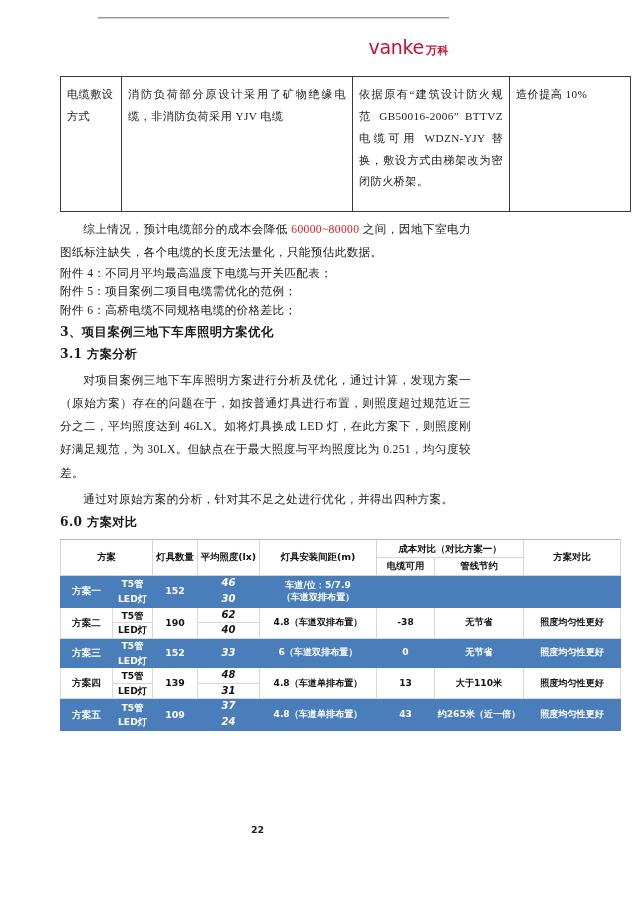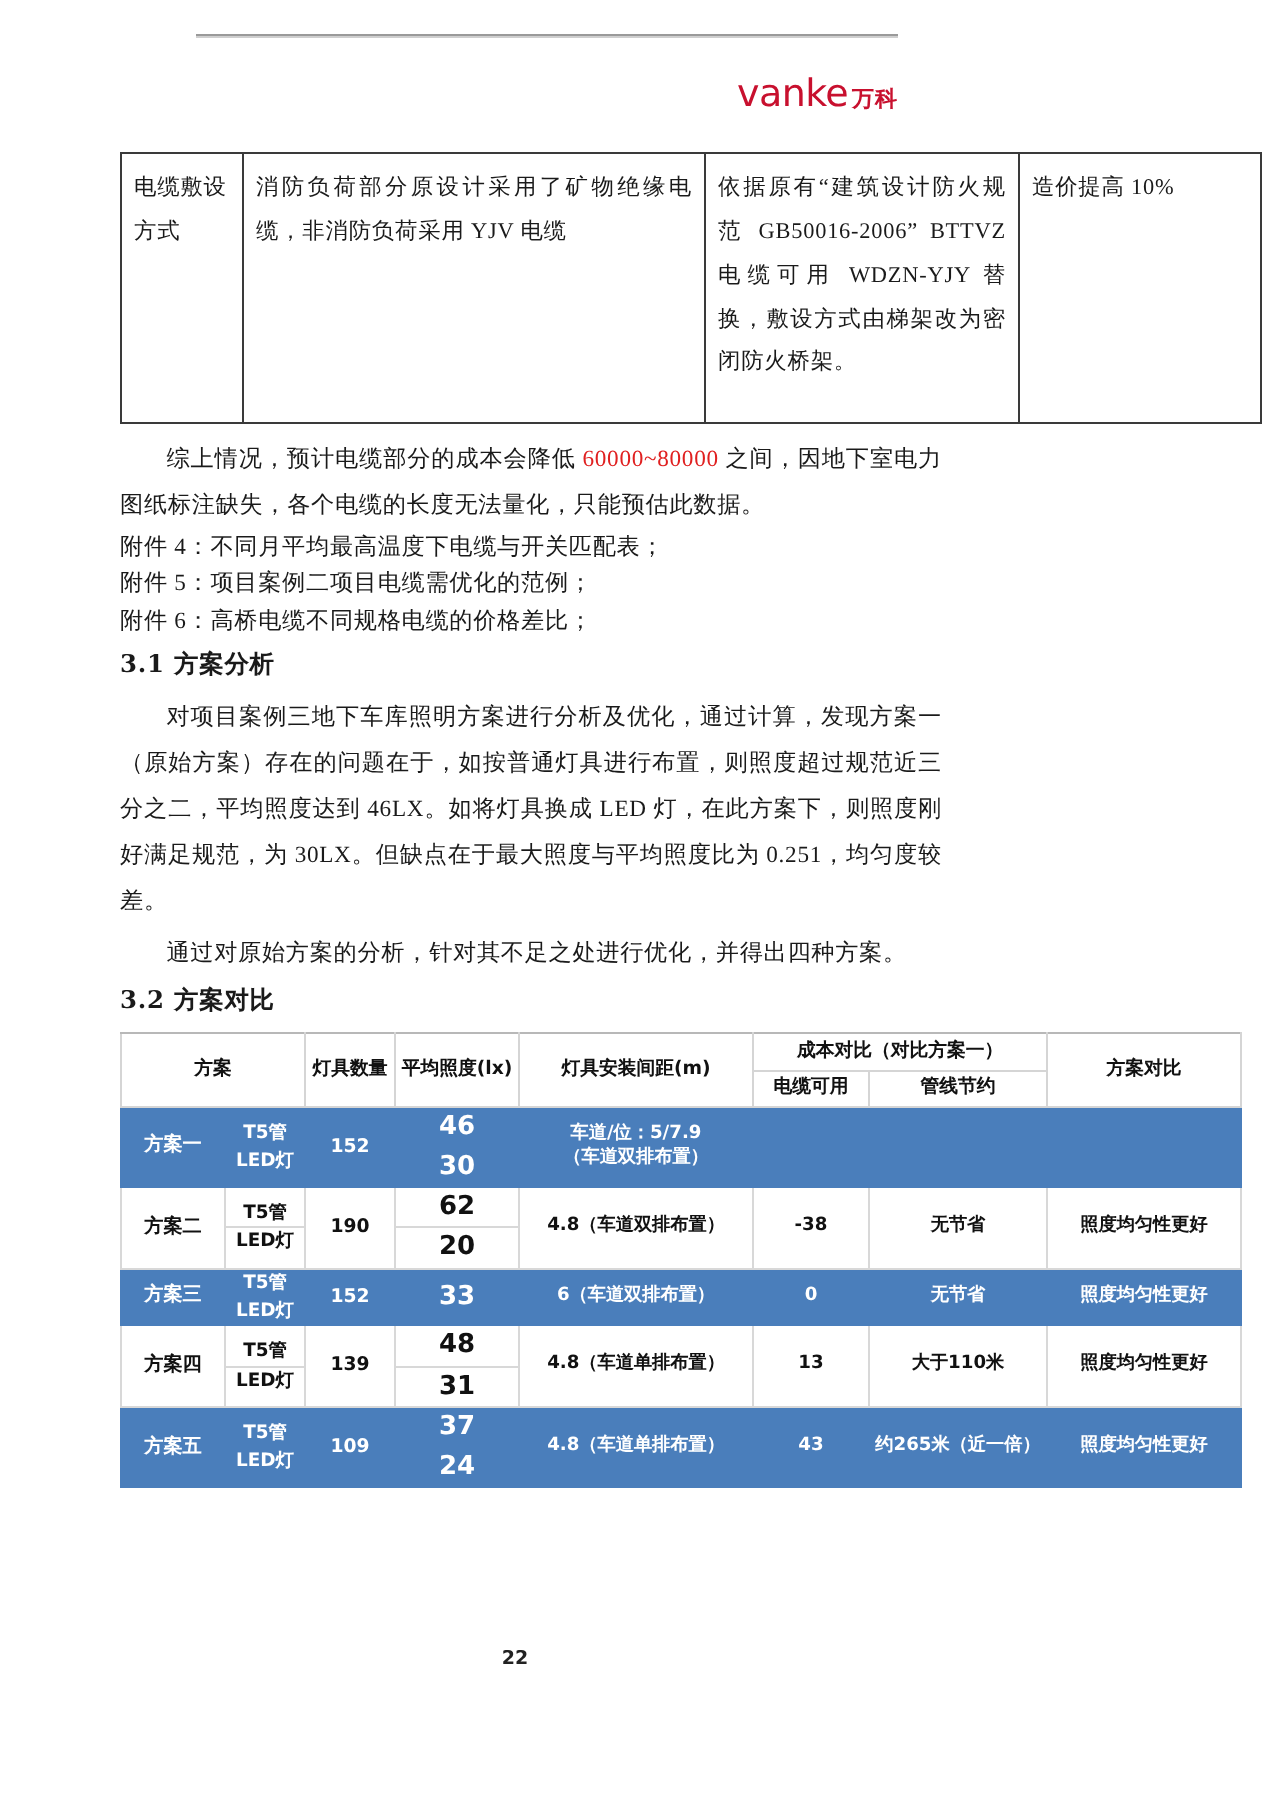--- a/index.html
+++ b/index.html
@@ -164,21 +164,21 @@
   .cmp td.c-plan { font-size: 9.6px; font-weight: bold; white-space: nowrap; }
   .cmp td.c-lamp { font-size: 9.2px; font-weight: bold; padding: 0; }
   .lamp-a, .lamp-b {
     display: block;
     line-height: 1.45;
     white-space: nowrap;
   }
   .row-white .lamp-a { border-bottom: 1px solid #d8d8d8; }
   .row-blue  .lamp-a { border-bottom: 1px solid #4a7ebb; }
   .cmp td.c-qty { font-size: 9.4px; }
-  .cmp td.c-lux { padding: 0; font-size: 13px; }
+  .cmp td.c-lux { padding: 0; font-size: 10px; font-style: italic; }
   .lux-a, .lux-b { display: block; line-height: 1.48; }
   .row-white .lux-a { border-bottom: 1px solid #d8d8d8; }
   .row-blue  .lux-a { border-bottom: 1px solid #4a7ebb; }
   .cmp td.c-dist { font-size: 9.1px; white-space: nowrap; }
   .cmp td.c-save, .cmp td.c-pipe { font-size: 9.1px; white-space: nowrap; }
   .cmp td.c-note { font-size: 9.1px; white-space: nowrap; }
   .two-line { display: block; line-height: 1.4; }
 
   .w-plan { width: 52px; }
   .w-lamp { width: 40px; }
@@ -226,26 +226,27 @@
     </tbody>
   </table>
 
   <div class="spacer-6"></div>
   <p class="para indent"><span>综上情况，预计电缆部分的成本会降低 </span><span class="red">60000~80000</span><span> 之间，因地下室电力图纸标注缺失，各个电缆的长度无法量化，只能预估此数据。</span></p>
 
   <p class="attach">附件 4：不同月平均最高温度下电缆与开关匹配表；</p>
   <p class="attach">附件 5：项目案例二项目电缆需优化的范例；</p>
   <p class="attach">附件 6：高桥电缆不同规格电缆的价格差比；</p>
 
+  <p class="h-num">3、项目案例三地下车库照明方案优化</p>
   <p class="h-sub">3.1 方案分析</p>
   <div class="spacer-3"></div>
   <p class="para indent">对项目案例三地下车库照明方案进行分析及优化，通过计算，发现方案一（原始方案）存在的问题在于，如按普通灯具进行布置，则照度超过规范近三分之二，平均照度达到 46LX。如将灯具换成 LED 灯，在此方案下，则照度刚好满足规范，为 30LX。但缺点在于最大照度与平均照度比为 0.251，均匀度较差。</p>
   <div class="spacer-3"></div>
   <p class="para indent">通过对原始方案的分析，针对其不足之处进行优化，并得出四种方案。</p>
-  <p class="h-sub">3.2 方案对比</p>
+  <p class="h-sub">6.0 方案对比</p>
 
   <div class="cmp-wrap">
     <table class="cmp">
       <colgroup>
         <col class="w-plan">
           <col class="w-lamp">
           <col class="w-qty">
           <col class="w-lux">
         <col class="w-dist">
           <col class="w-save">
@@ -290,21 +291,21 @@
 
         <tr class="row-white">
           <td class="c-plan">方案二</td>
           <td class="c-lamp">
             <span class="lamp-a">T5管</span>
             <span class="lamp-b">LED灯</span>
           </td>
           <td class="c-qty">190</td>
           <td class="c-lux">
             <span class="lux-a">62</span>
-            <span class="lux-b">20</span>
+            <span class="lux-b">40</span>
           </td>
           <td class="c-dist">4.8（车道双排布置）</td>
           <td class="c-save">-38</td>
           <td class="c-pipe">无节省</td>
           <td class="c-note">照度均匀性更好</td>
         </tr>
 
         <tr class="row-blue">
           <td class="c-plan">方案三</td>
           <td class="c-lamp">

